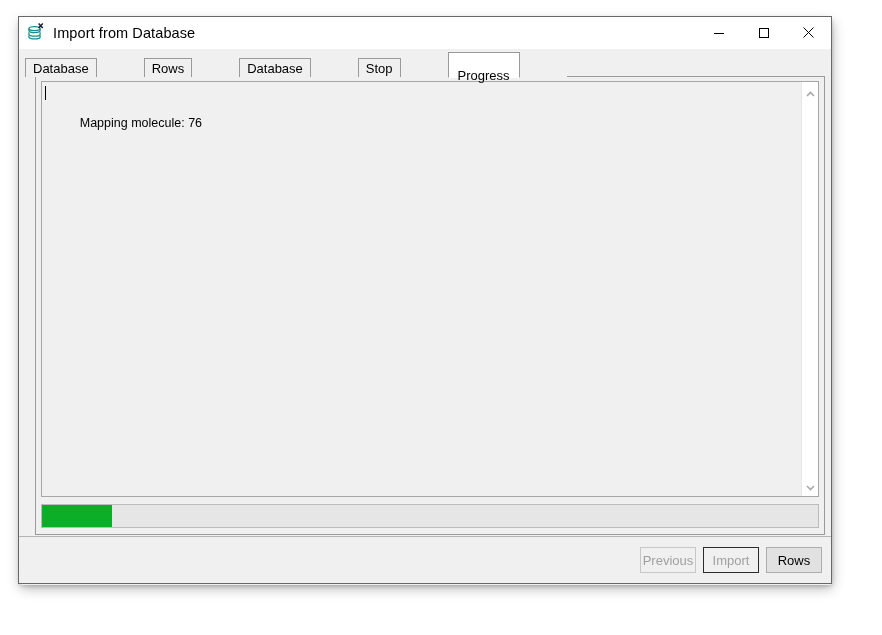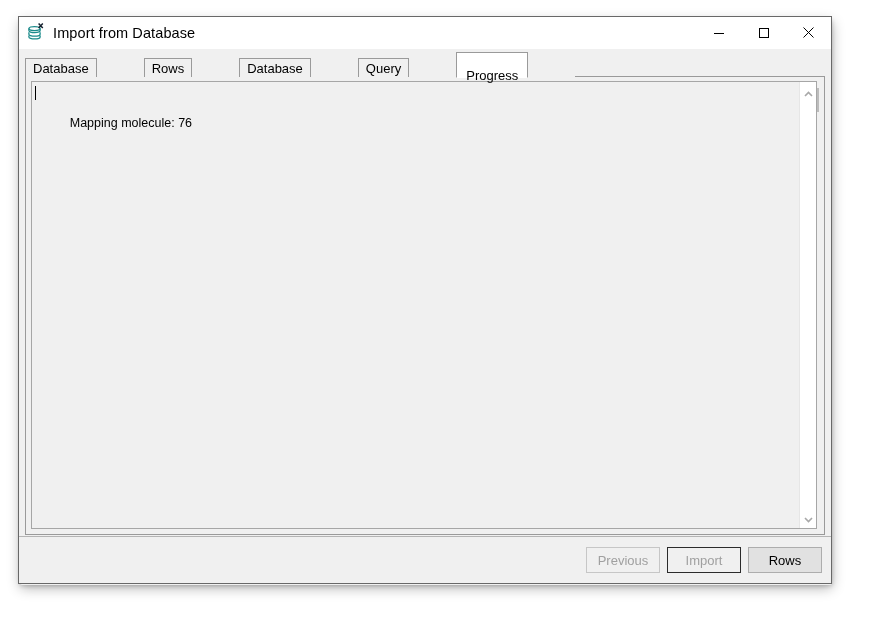--- a/index.html
+++ b/index.html
@@ -130,26 +130,27 @@
   .tab-filler {
     flex: 1;
     height: 19px;
     border-bottom: 1px solid #9a9a9a;
     box-sizing: border-box;
   }
 
   
   .tabpage {
     flex: 1;
-    margin: 0 6px 0 6px;
+    margin: 0 6px 0 16px;
     background: #f0f0f0;
     border: 1px solid #9a9a9a;
     border-top: none;
     box-sizing: border-box;
     display: flex;
+    flex-direction: column;
     padding: 5px;
     position: relative;
     top: -1px;
   }
 
   
   .log-area {
     flex: 1;
     background: #f0f0f0;
     border: 1px solid #a6a6a6;
@@ -228,21 +229,21 @@
     height: 47px;
     border-top: 1px solid #b4b4b4;
     background: #f0f0f0;
     display: flex;
     align-items: center;
     justify-content: flex-end;
     padding-right: 9px;
     box-sizing: border-box;
   }
   .btn {
-    width: 74px;
+    width: 56px;
     height: 26px;
     margin-left: 7px;
     font-size: 13px;
     font-family: "Liberation Sans", sans-serif;
     background: #e1e1e1;
     border: 1px solid #adadad;
     box-sizing: border-box;
     color: #000000;
     cursor: default;
     padding: 0;
@@ -314,21 +315,21 @@
       <div class="tab">
         <span>Database</span>
       </div>
       <div class="tab">
         <span>Rows</span>
       </div>
       <div class="tab">
         <span>Database</span>
       </div>
       <div class="tab">
-        <span>Query</span>
+        <span>Stop</span>
       </div>
       <div class="tab selected">
         <span>Progress</span>
       </div>
       <div class="tab-filler"></div>
     </div>
 
     <div class="tabpage">
 
       <div class="log-area">

